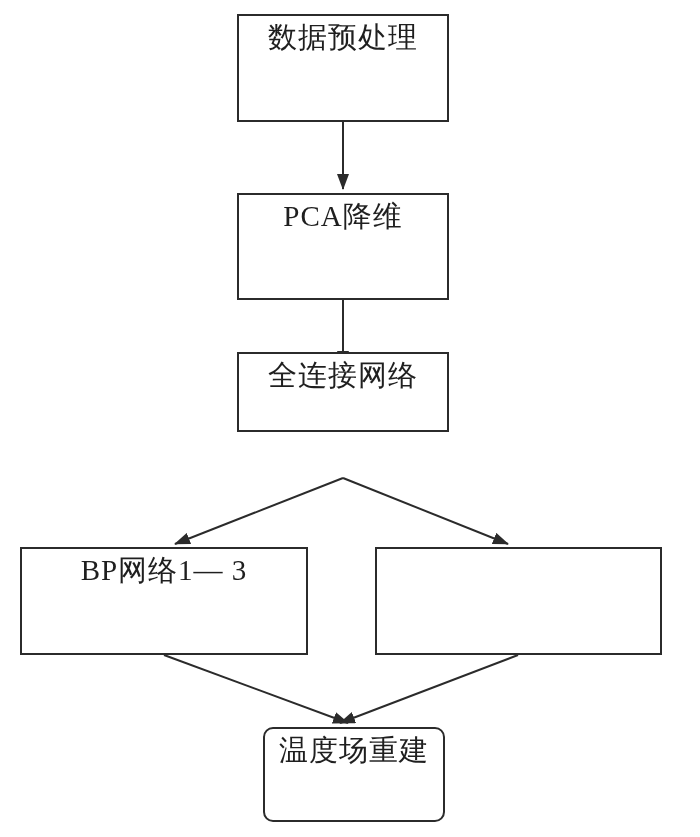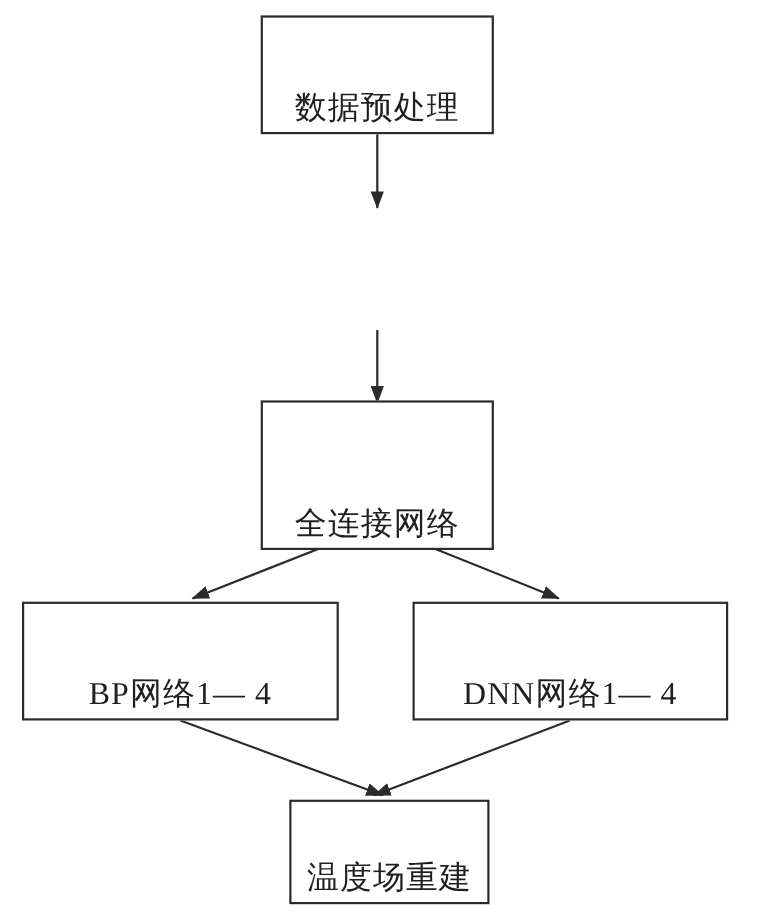--- a/index.html
+++ b/index.html
@@ -28,34 +28,34 @@
     stroke-width: 2;
   }
   .node {
     position: absolute;
     border: 2.5px solid var(--line);
     background: var(--background);
     color: var(--text);
     display: flex;
     flex-direction: column;
     align-items: center;
-    justify-content: flex-end;
+    justify-content: flex-start;
     text-align: center;
     font-size: 29px;
     line-height: 1.48;
     letter-spacing: 1px;
   }
   .node .line { white-space: nowrap; }
 
   .node-preprocess { left: 237px; top: 14px;  width: 212px; height: 108px; }
   .node-pca        { left: 237px; top: 193px; width: 212px; height: 107px; }
-  .node-fc         { left: 237px; top: 364px; width: 212px; height: 136px; }
+  .node-fc         { left: 237px; top: 352px; width: 212px; height: 80px; }
   .node-bp         { left: 20px;  top: 547px; width: 288px; height: 108px; }
   .node-dnn        { left: 375px; top: 547px; width: 287px; height: 108px; }
-  .node-rebuild    { left: 263px; top: 727px; width: 182px; height: 95px; }
+  .node-rebuild    { left: 263px; top: 727px; width: 182px; height: 95px; border-radius: 10px; }
 </style>
 </head>
 <body>
 
 <div class="canvas">
 
   <svg class="edges" viewBox="0 0 700 837" xmlns="http://www.w3.org/2000/svg">
     <defs>
       <marker id="arrowhead" markerUnits="userSpaceOnUse" markerWidth="16" markerHeight="12" refX="15" refY="6" orient="auto">
         <path d="M0,0 L16,6 L0,12 Z" fill="currentColor"></path>
@@ -66,30 +66,32 @@
     <line x1="343" y1="478" x2="175" y2="544" marker-end="url(#arrowhead)"></line>
     <line x1="343" y1="478" x2="508" y2="544" marker-end="url(#arrowhead)"></line>
     <line x1="164" y1="655" x2="348" y2="723" marker-end="url(#arrowhead)"></line>
     <line x1="518" y1="655" x2="340" y2="723" marker-end="url(#arrowhead)"></line>
   </svg>
 
   <div class="node node-preprocess">
     <div class="line">数据预处理</div>
   </div>
 
+  <div class="node node-pca">
+    <div class="line">PCA降维</div>
+  </div>
 
   <div class="node node-fc">
     <div class="line">全连接网络</div>
   </div>
 
   <div class="node node-bp">
-    <div class="line">BP网络1— 4</div>
+    <div class="line">BP网络1— 3</div>
   </div>
 
   <div class="node node-dnn">
-    <div class="line">DNN网络1— 4</div>
   </div>
 
   <div class="node node-rebuild">
     <div class="line">温度场重建</div>
   </div>
 
 </div>
 
 </body></html>

